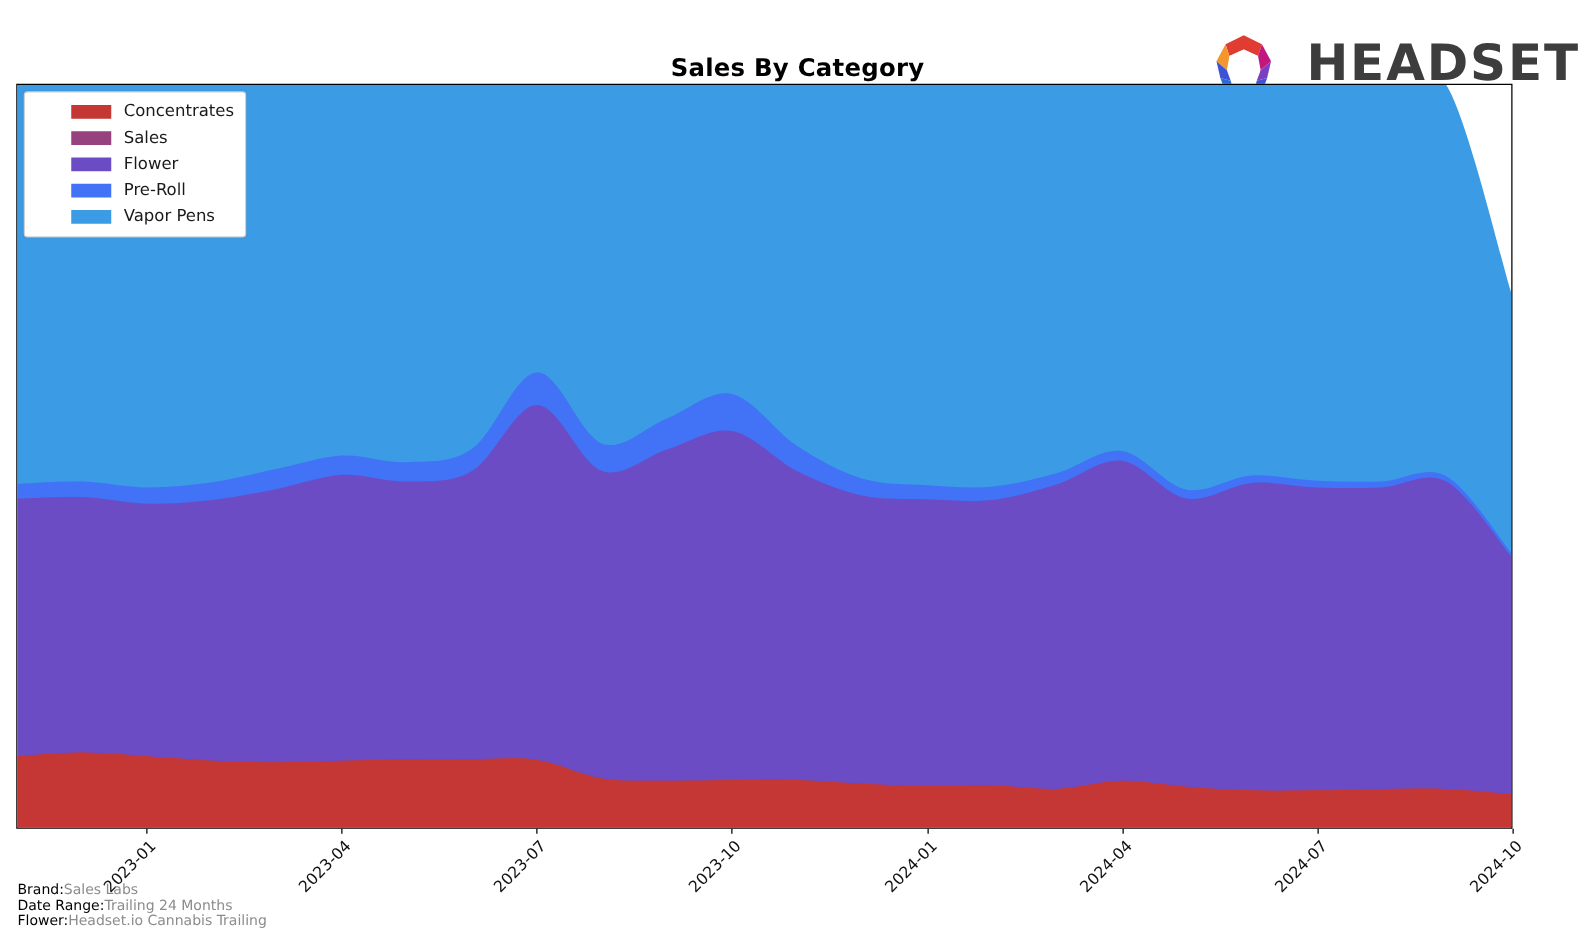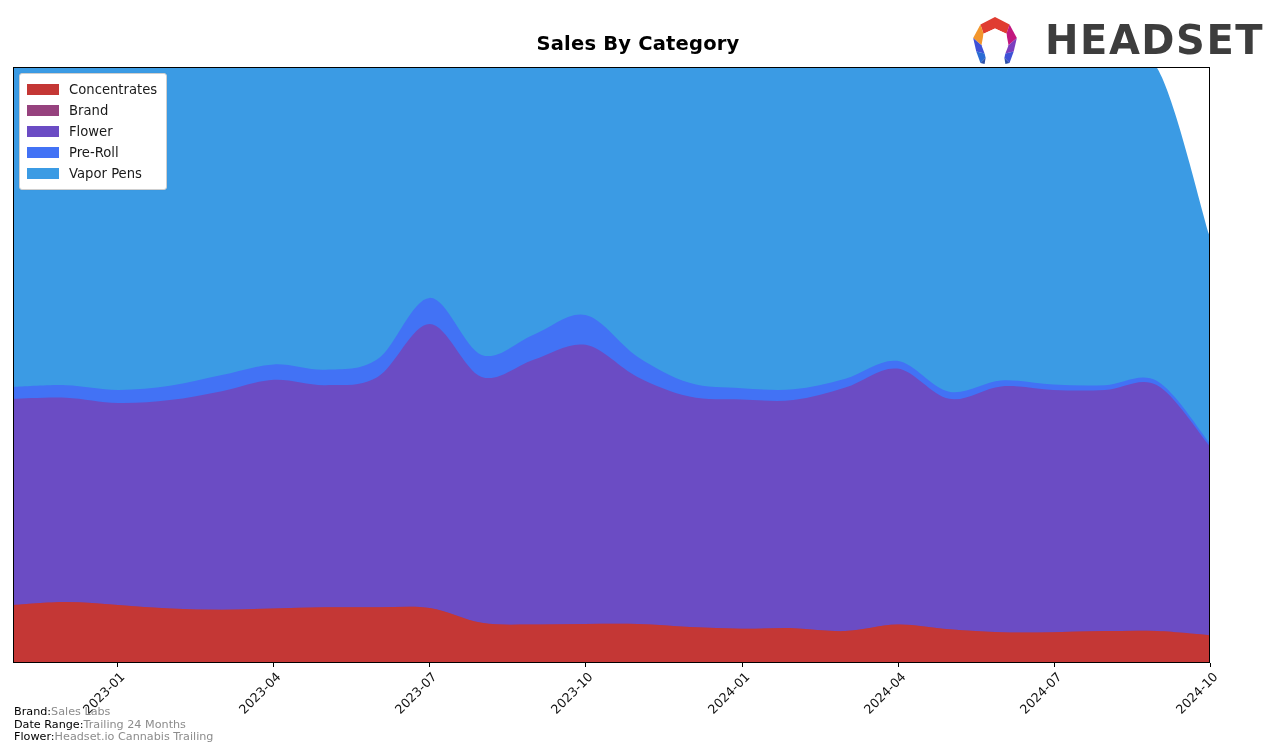--- a/index.html
+++ b/index.html
@@ -11,21 +11,21 @@
     width: 1276px;
     height: 748px;
     font-family: "DejaVu Sans", "Liberation Sans", sans-serif;
     overflow: hidden;
     position: relative;
   }
 
   
   #header {
     position: absolute;
-    top: 5px; left: 0;
+    top: 16px; left: 0;
     width: 1276px;
     height: 60px;
   }
   #chart-title {
     position: absolute;
     left: 0; right: 0;
     top: 38px;
     text-align: center;
     font-size: 19.5px;
     font-weight: bold;
@@ -73,20 +73,21 @@
     border: 1px solid #cfcfcf;
     border-radius: 3px;
     padding: 5px 9px 5px 7px;
     box-shadow: 0 0 2px rgba(0,0,0,0.06);
     z-index: 6;
   }
   .legend-row {
     display: flex;
     align-items: center;
     height: 21px;
+    margin-left: 30px;
   }
   .legend-swatch {
     width: 32px;
     height: 11px;
     margin-right: 10px;
     flex: 0 0 auto;
   }
   .legend-label {
     font-size: 13.2px;
     color: #1a1a1a;
@@ -168,21 +169,21 @@
     </svg>
 </div>
 
 <div id="legend">
     <div class="legend-row">
       <span class="legend-swatch" style="background: rgb(196, 55, 53);"></span>
       <span class="legend-label">Concentrates</span>
     </div>
     <div class="legend-row">
       <span class="legend-swatch" style="background: rgb(150, 66, 126);"></span>
-      <span class="legend-label">Brand</span>
+      <span class="legend-label">Sales</span>
     </div>
     <div class="legend-row">
       <span class="legend-swatch" style="background: rgb(107, 76, 196);"></span>
       <span class="legend-label">Flower</span>
     </div>
     <div class="legend-row">
       <span class="legend-swatch" style="background: rgb(66, 114, 245);"></span>
       <span class="legend-label">Pre-Roll</span>
     </div>
     <div class="legend-row">

